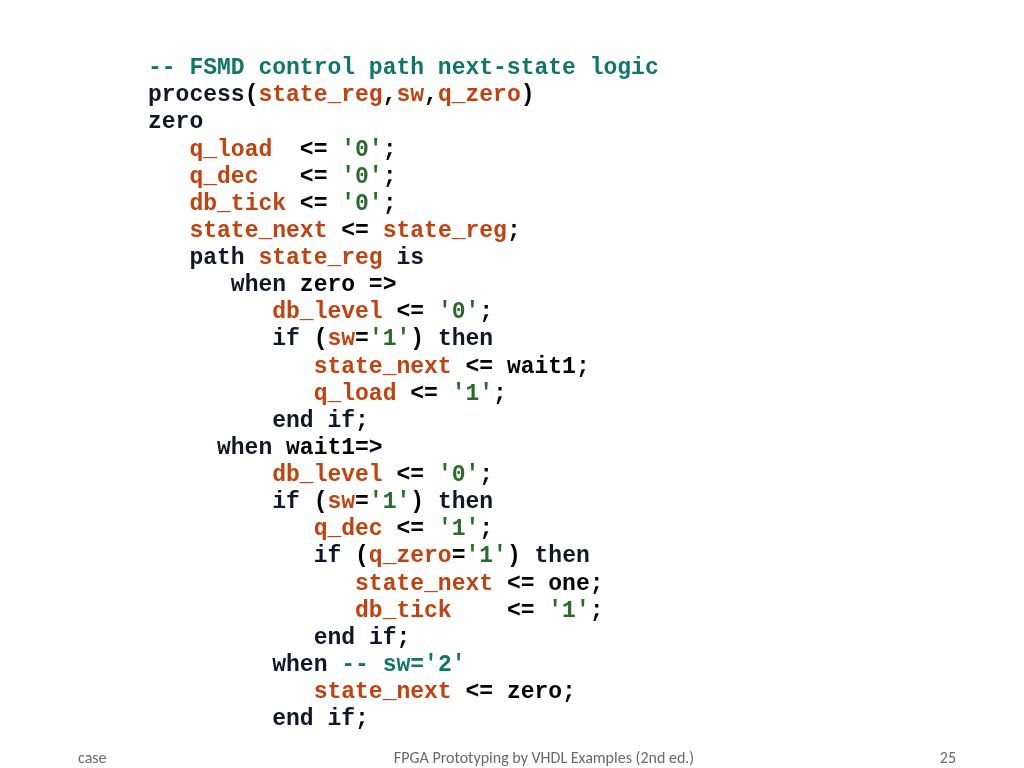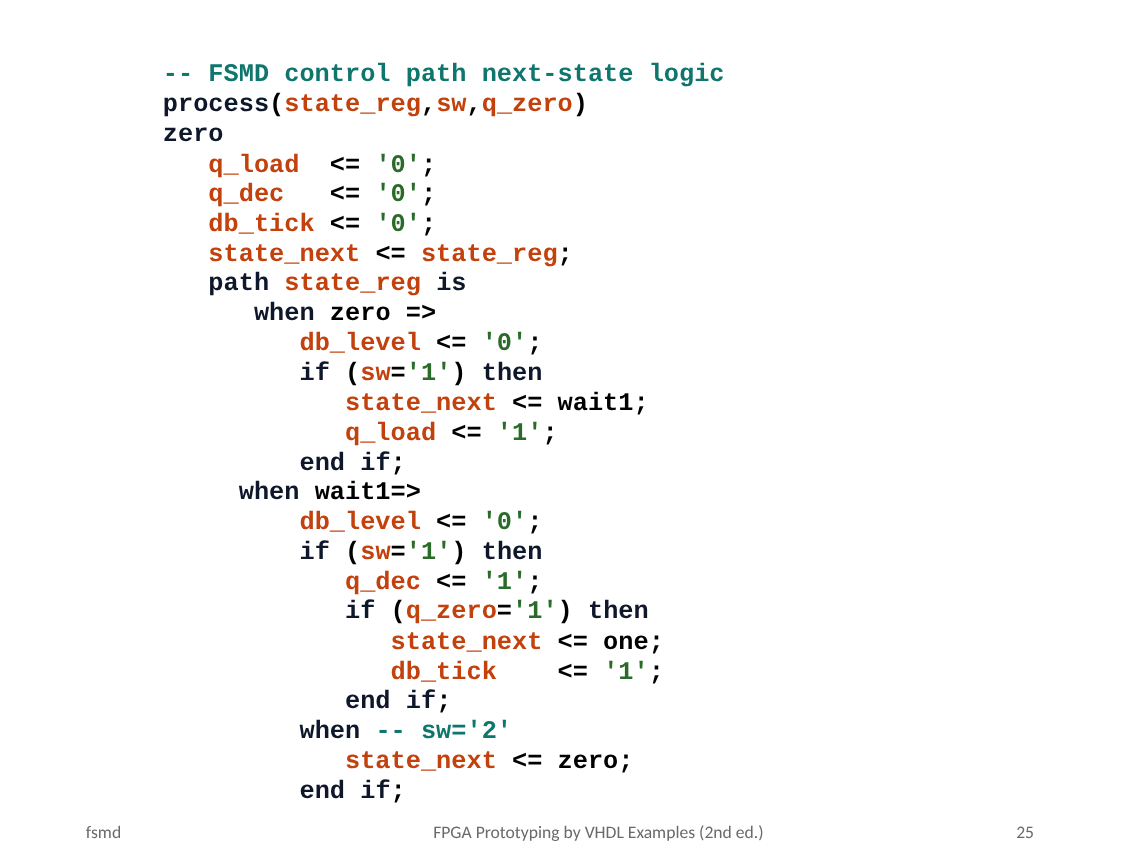--- a/index.html
+++ b/index.html
@@ -32,21 +32,21 @@
     bottom: 20px;
     left: 0;
     width: 1024px;
     font-family: Calibri, Arial, sans-serif;
     font-size: 16px;
     color: #6a6a6a;
     font-weight: normal;
   }
   .footer-left   { position: absolute; left: 78px; }
   .footer-center { position: absolute; width: 100%; text-align: center; padding-left: 32px; }
-  .footer-right  { position: absolute; right: 84px; margin-left: 24px; }
+  .footer-right  { position: absolute; right: 68px; margin-left: 24px; }
 </style>
 </head>
 <body>
 
 <div class="code-area">
 <span class="c-comment"><span>-- FSMD control path next-state logic</span></span>
 <span class="c-keyword">process</span><span class="c-plain">(</span><span class="c-signal">state_reg</span><span class="c-plain">,</span><span class="c-special">sw</span><span class="c-plain">,</span><span class="c-signal">q_zero</span><span class="c-plain">)</span>
 <span class="c-keyword">zero</span>
 <span>   </span><span class="c-signal">q_load</span><span class="c-plain">  &lt;= </span><span class="c-string">'0'</span><span class="c-plain">;</span>
 <span>   </span><span class="c-signal">q_dec</span><span class="c-plain">   &lt;= </span><span class="c-string">'0'</span><span class="c-plain">;</span>
@@ -66,16 +66,16 @@
 <span>            </span><span class="c-keyword">if</span><span class="c-plain"> (</span><span class="c-signal">q_zero</span><span class="c-plain">=</span><span class="c-string">'1'</span><span class="c-plain">) </span><span class="c-keyword">then</span>
 <span>               </span><span class="c-signal">state_next</span><span class="c-plain"> &lt;= one;</span>
 <span>               </span><span class="c-special">db_tick</span><span class="c-plain">    &lt;= </span><span class="c-string">'1'</span><span class="c-plain">;</span>
 <span>            </span><span class="c-keyword">end</span><span> </span><span class="c-keyword">if</span><span class="c-plain">;</span>
 <span>         </span><span class="c-keyword">when</span><span> </span><span class="c-comment">-- sw='2'</span>
 <span>            </span><span class="c-signal">state_next</span><span class="c-plain"> &lt;= zero;</span>
 <span>         </span><span class="c-keyword">end</span><span> </span><span class="c-keyword">if</span><span class="c-plain">;</span>
 </div>
 
 <div class="footer">
-  <span class="footer-left">fsmd</span>
+  <span class="footer-left">case</span>
   <span class="footer-center">FPGA Prototyping by VHDL Examples (2nd ed.)</span>
   <span class="footer-right">25</span>
 </div>
 
 </body></html>

